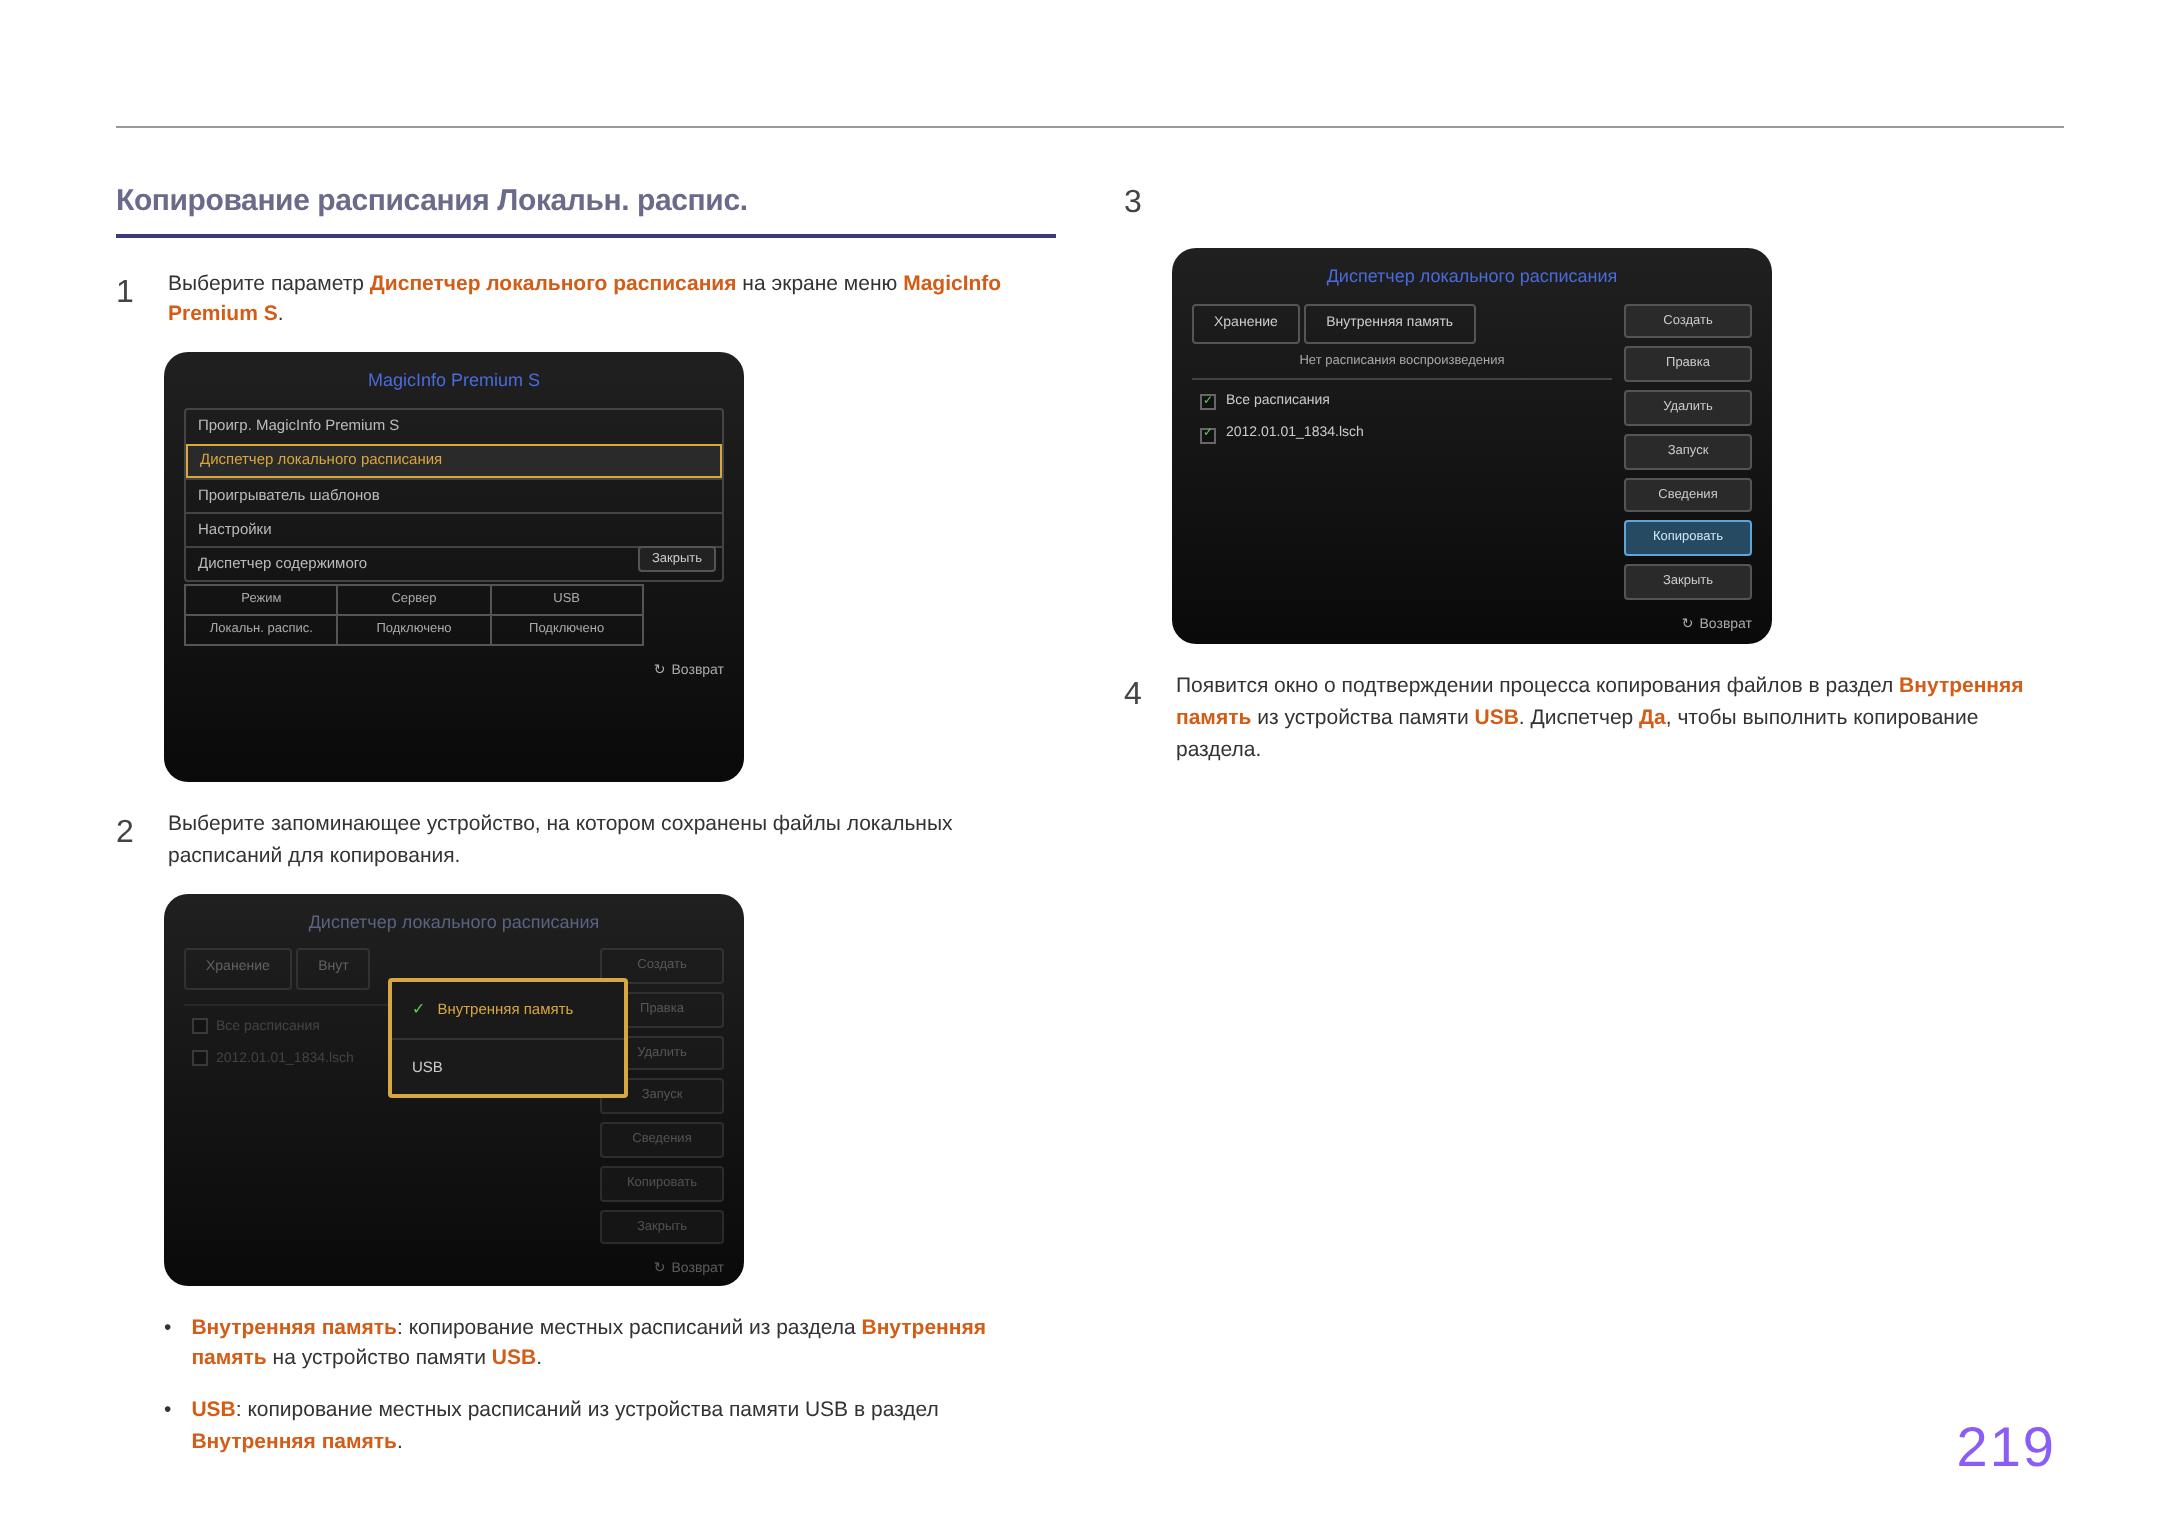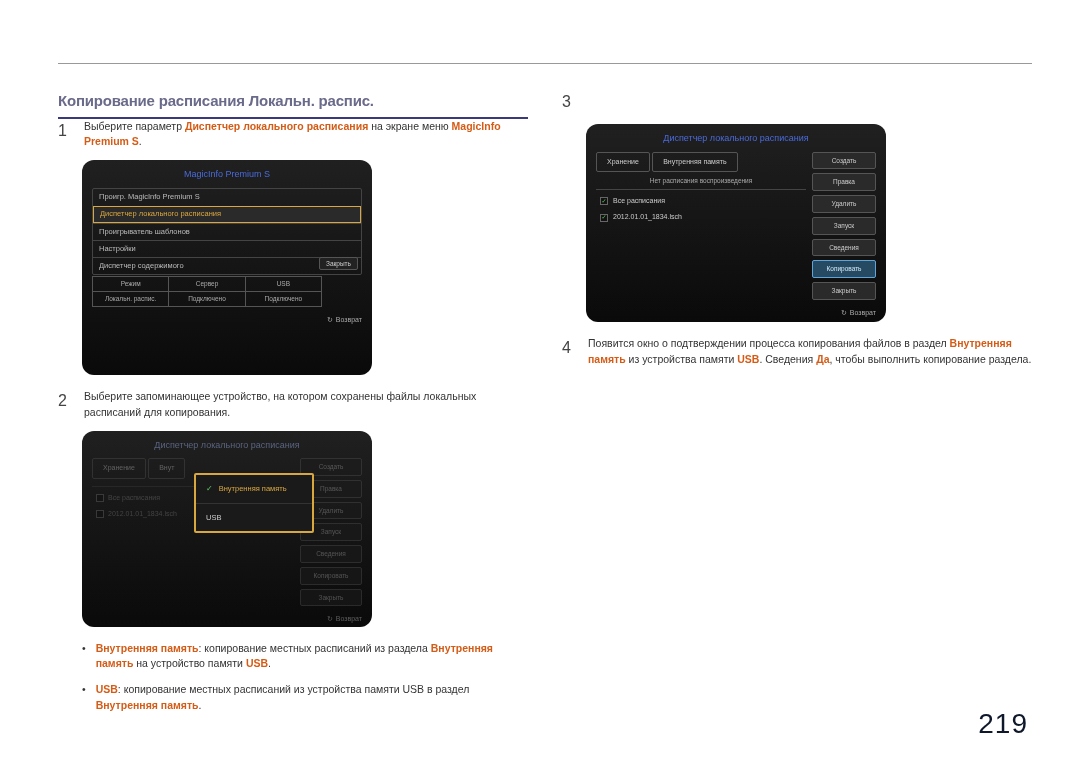--- a/index.html
+++ b/index.html
@@ -24,20 +24,21 @@
     display: flex;
     gap: 34px;
   }
   .col { flex: 1; }
   h2 {
     font-size: 15px;
     font-weight: bold;
     color: #6a6a8a;
     border-bottom: 2px solid #3a3a7a;
     padding-bottom: 4px;
+    margin-bottom: 16px;
     letter-spacing: -0.2px;
   }
   .step {
     display: flex;
     gap: 12px;
     margin-bottom: 10px;
     align-items: flex-start;
   }
   .step-num {
     font-size: 16px;
@@ -141,21 +142,21 @@
   }
   .ss3 hr { border: 0; border-top: 1px solid #444; margin: 3px 0; }
   .row3 { font-size: 7px; color: #ccc; padding: 3px 4px; display: flex; align-items: center; }
   .checkbox3 { width: 8px; height: 8px; border: 1px solid #666; background: #111; display: inline-flex; align-items:center; justify-content:center; margin-right: 5px; color:#5fcf5f; font-size:6px; }
 
   .bullets { margin: 8px 0 0 24px; }
   .bullet { display: flex; gap: 10px; font-size: 10.5px; margin-bottom: 10px; }
   .bullet-dot { color: #333; }
 
   .page-num {
-    position: absolute; right: 52px; bottom: 18px; font-size: 28px; color: #0f172a; letter-spacing: 1px;
+    position: absolute; right: 52px; bottom: 18px; font-size: 28px; color: #8b5cf6; letter-spacing: 1px;
   }
 </style>
 </head>
 <body>
 
 <div class="top-rule"></div>
 
 <div class="content">
 
   <div class="col">
@@ -280,20 +281,20 @@
           <div class="side-btn3 hl-btn">Копировать</div>
           <div class="side-btn3">Закрыть</div>
         </div>
       </div>
       <div class="return"><span class="ret-icon"></span><span>Возврат</span></div>
     </div>
 
     <div class="step">
       <div class="step-num">4</div>
       <div class="step-body">
-        <span>Появится окно о подтверждении процесса копирования файлов в раздел </span><span class="hl">Внутренняя память</span><span> из устройства памяти </span><span class="hl">USB</span><span>. Сведения </span><span class="hl">Да</span><span>, чтобы выполнить копирование раздела.</span>
+        <span>Появится окно о подтверждении процесса копирования файлов в раздел </span><span class="hl">Внутренняя память</span><span> из устройства памяти </span><span class="hl">USB</span><span>. Диспетчер </span><span class="hl">Да</span><span>, чтобы выполнить копирование раздела.</span>
       </div>
     </div>
 
   </div>
 </div>
 
 <div class="page-num">219</div>
 
 </body></html>

